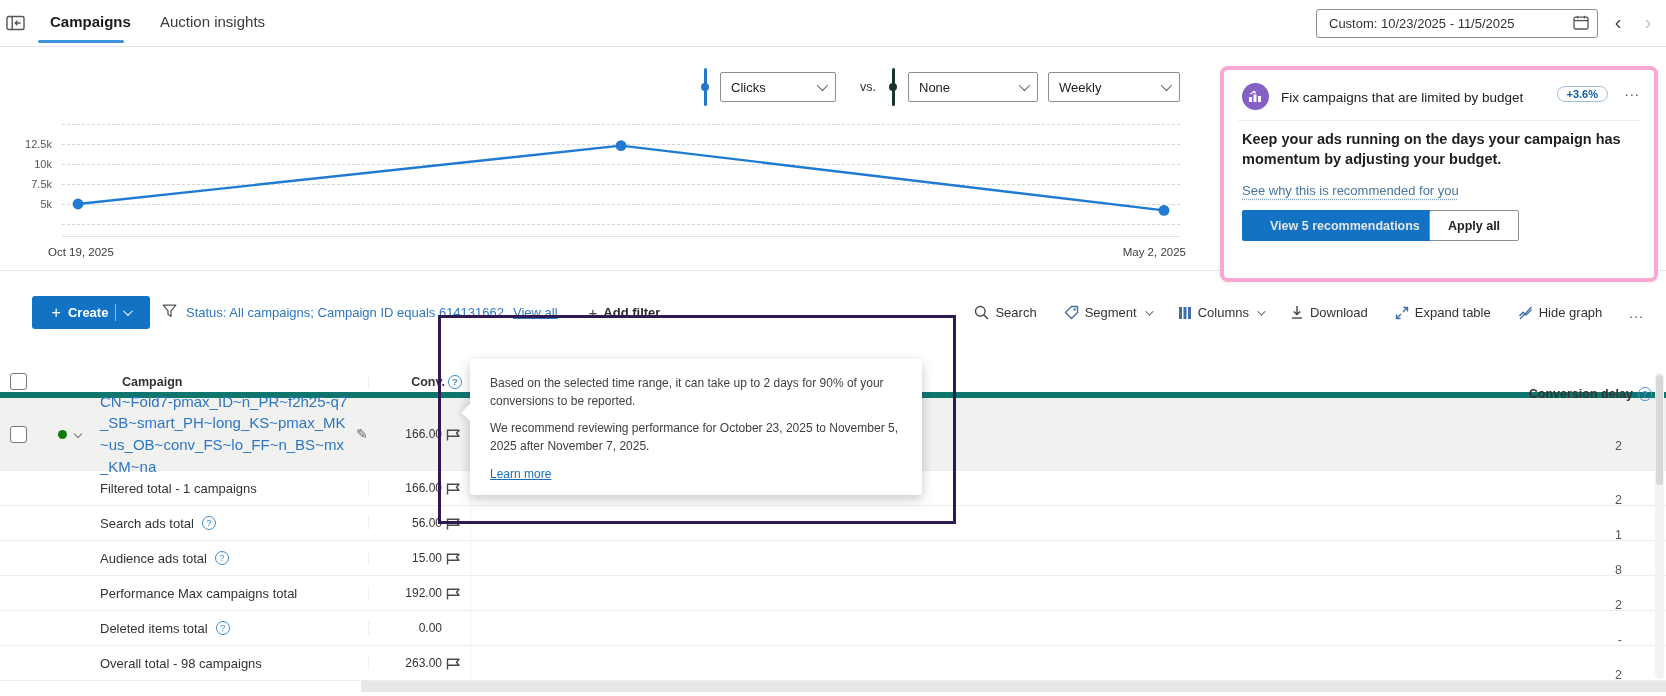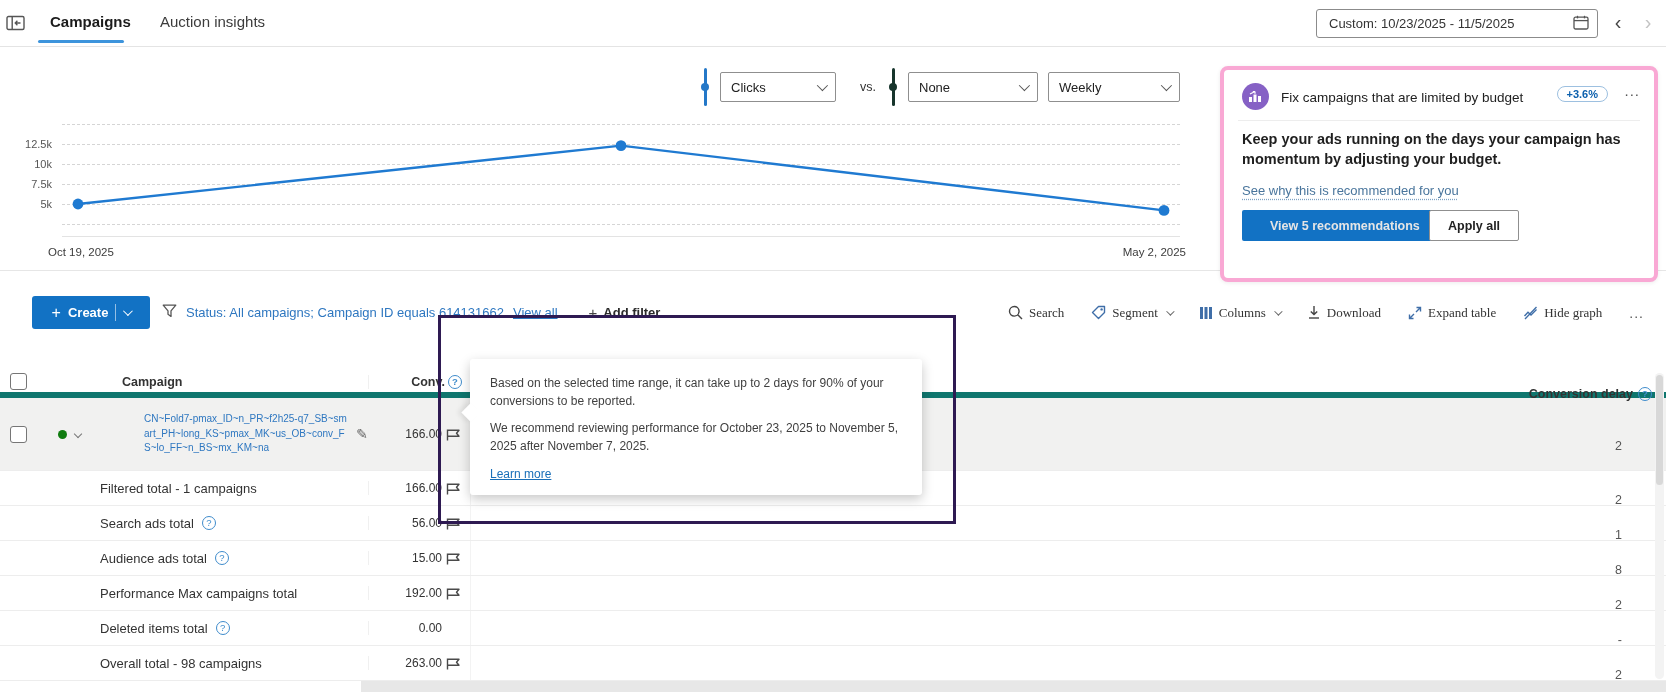--- a/index.html
+++ b/index.html
@@ -68,42 +68,42 @@
     display:flex;align-items:center;justify-content:center;gap:7px;font-size:13px;font-weight:700;cursor:pointer;}
   .create-plus::before{content:"+";font-size:16px;font-weight:400;}
   .create-div{width:1px;height:17px;background:rgba(255,255,255,.55);}
   .chv.white{border-color:#fff;width:7px;height:7px;}
   .filter-row{position:absolute;left:162px;top:296px;height:33px;display:flex;align-items:center;gap:9px;}
   .filter-text{font-size:13px;color:var(--link);cursor:pointer;}
   .view-all{font-size:13px;color:var(--link);text-decoration:underline;cursor:pointer;}
   .add-filter{display:flex;align-items:center;gap:6px;margin-left:22px;font-size:13px;font-weight:700;color:#2b2b2b;cursor:pointer;}
   .add-plus::before{content:"+";font-size:15px;font-weight:400;color:#444;}
   .actions{position:absolute;right:22px;top:296px;height:33px;display:flex;align-items:center;gap:27px;}
-  .action{display:flex;align-items:center;gap:6px;font-size:13px;color:#333;cursor:pointer;white-space:nowrap;font-family:Liberation Serif, serif;}
+  .action{display:flex;align-items:center;gap:6px;font-size:13px;color:#333;cursor:pointer;white-space:nowrap;}
   .action .chv{width:6px;height:6px;border-color:#666;margin-left:2px;}
   .more-dots{font-size:14px;color:#555;letter-spacing:1px;cursor:pointer;}
 
   
   .table{position:absolute;left:0;top:371px;right:0;}
   .thead{display:flex;align-items:center;height:27px;border-bottom:6px solid #0f766e;font-size:12.5px;font-weight:700;color:#333;}
   .trow{display:flex;align-items:center;height:35px;border-bottom:1px solid #ededed;font-size:13px;color:#333;background:#fff;}
   .trow.campaign-row{height:73px;background:#f1f1f0;}
   .col-check{width:46px;display:flex;align-items:center;padding-left:10px;}
   .col-status{width:54px;display:flex;align-items:center;gap:8px;padding-left:12px;}
   .col-campaign{width:268px;display:flex;align-items:center;gap:8px;}
   .thead .col-campaign{padding-left:22px;}
   .col-conv{width:102px;display:flex;align-items:center;justify-content:flex-end;gap:3px;padding-right:8px;border-left:1px solid #f0f0f0;}
   .trow .col-conv{font-size:12px;}
   .col-fill{flex:1;align-self:stretch;border-left:1px solid #f3f3f3;}
   .col-delay{width:210px;display:flex;align-items:center;justify-content:flex-end;padding-right:44px;font-size:12.5px;color:#555;margin-top:24px;}
   .thead .col-delay{padding-right:14px;gap:5px;color:#333;font-size:12.5px;}
   .checkbox{width:17px;height:17px;border:1.4px solid #767676;border-radius:3px;background:#fff;cursor:pointer;}
   .status-dot{width:9px;height:9px;border-radius:50%;background:var(--green);}
   .status-chv{width:6px;height:6px;border-right:1.5px solid #777;border-bottom:1.5px solid #777;transform:rotate(45deg);cursor:pointer;}
-  .campaign-link{width:250px;font-size:10px;line-height:1.45;color:var(--link);word-break:break-all;cursor:pointer;margin-left:44px;}
+  .campaign-link{width:250px;font-size:15px;line-height:1.45;color:var(--link);word-break:break-all;cursor:pointer;}
   .edit-icon{font-size:14px;color:#666;cursor:pointer;}
   .qicon{width:14px;height:14px;border:1.1px solid #3f8ccc;border-radius:50%;color:#3f8ccc;font-size:9.5px;line-height:12px;text-align:center;flex:none;cursor:pointer;}
   .qicon::after{content:"?";}
   .flag-icon{flex:none;display:inline-flex;}
   .hscroll{position:absolute;left:361px;right:0;top:681px;height:11px;background:#e7e7e7;}
   .vscroll{position:absolute;right:2px;top:373px;width:9px;height:306px;background:#f3f3f3;border-radius:5px;}
   .vscroll-thumb{position:absolute;left:1px;top:2px;width:7px;height:110px;background:#d8d8d8;border-radius:4px;}
 
   
   .tooltip{position:absolute;left:470px;top:359px;width:452px;background:#fff;border-radius:3px;

